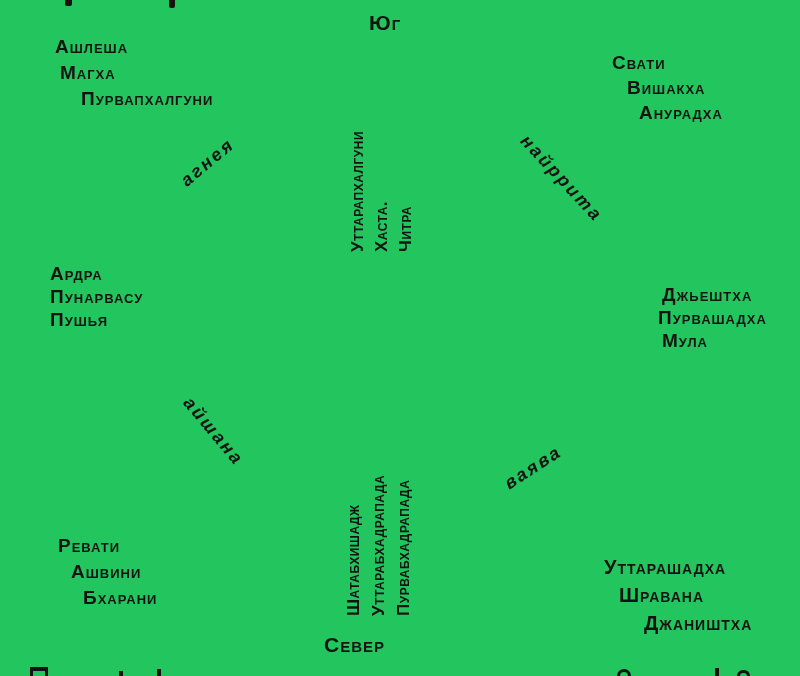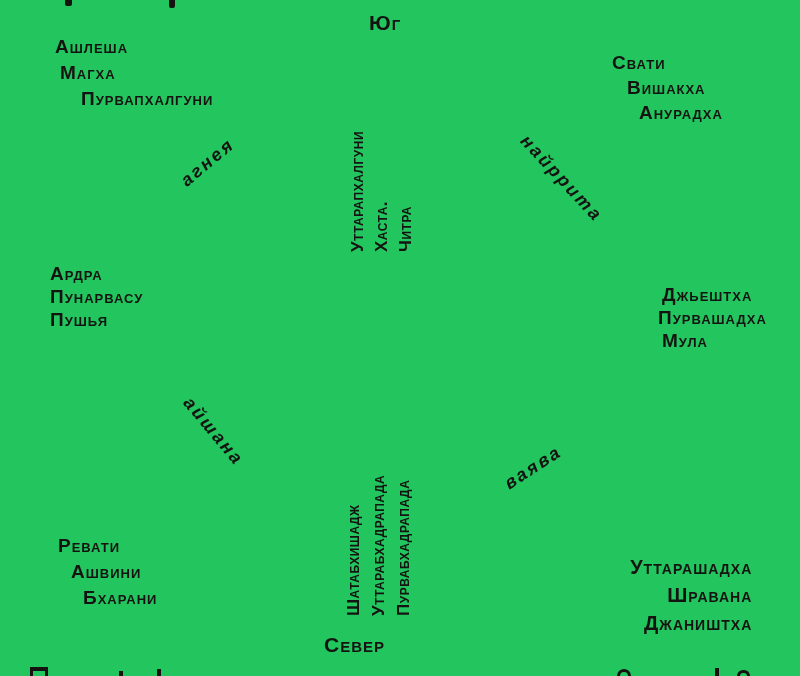--- a/index.html
+++ b/index.html
@@ -5,21 +5,21 @@
   html,body{margin:0;padding:0;background:#e9e9e9;}
   #page{
     position:relative;width:800px;height:676px;margin:0 auto;
     background:#22c55e;overflow:hidden;
     font-family:"Liberation Sans",sans-serif;color:#151311;
   }
   .lbl-group{position:absolute;font-weight:700;font-variant-caps:small-caps;
     font-size:19px;letter-spacing:1px;line-height:26px;white-space:nowrap;}
   .lbl-group .line{white-space:nowrap;}
   .tight{line-height:23px;}
-  .big{font-size:20px;line-height:28px;text-align:right;}
+  .big{font-size:20px;line-height:28px;}
   .dir{position:absolute;font-weight:700;font-variant-caps:small-caps;
     font-size:21px;letter-spacing:1px;white-space:nowrap;}
   .vert{position:absolute;transform:rotate(-90deg);transform-origin:0 0;
     font-weight:700;font-variant-caps:small-caps;font-size:17px;
     letter-spacing:.5px;line-height:24px;white-space:nowrap;}
   .vert.bottomcol{line-height:25px;}
   .diag{position:absolute;font-style:italic;font-weight:700;font-size:18px;
     letter-spacing:2.5px;white-space:nowrap;}
   .r-m40{transform:rotate(-40deg);}
   .r-p47{transform:rotate(47deg);}
@@ -79,21 +79,21 @@
   </div>
 
   <div class="lbl-group" style="left:58px;top:533px;">
     <div class="line">Ревати</div>
     <div class="line" style="margin-left:13px;">Ашвини</div>
     <div class="line" style="margin-left:25px;">Бхарани</div>
   </div>
 
   <div class="lbl-group big" style="left:604px;top:553px;">
     <div class="line">Уттарашадха</div>
-    <div class="line" style="margin-left:0;">Шравана</div>
+    <div class="line" style="margin-left:15px;">Шравана</div>
     <div class="line" style="margin-left:40px;">Джаништха</div>
   </div>
 
   <div class="frag" style="left:65px;top:0;width:7px;height:6px;border-radius:0 0 2px 2px;"></div>
   <div class="frag" style="left:169px;top:0;width:6px;height:8px;border-radius:0 0 2px 2px;"></div>
   <div class="frag outline" style="left:30px;top:667px;width:18px;height:9px;border-top:4px solid #151311;border-left:3px solid #151311;border-right:3px solid #151311;"></div>
   <div class="frag" style="left:119px;top:671px;width:4px;height:5px;"></div>
   <div class="frag" style="left:157px;top:669px;width:4px;height:7px;"></div>
   <div class="frag outline" style="left:617px;top:669px;width:14px;height:7px;border:3px solid #151311;border-bottom:none;border-radius:7px 7px 0 0;"></div>
   <div class="frag" style="left:715px;top:668px;width:4px;height:8px;"></div>

